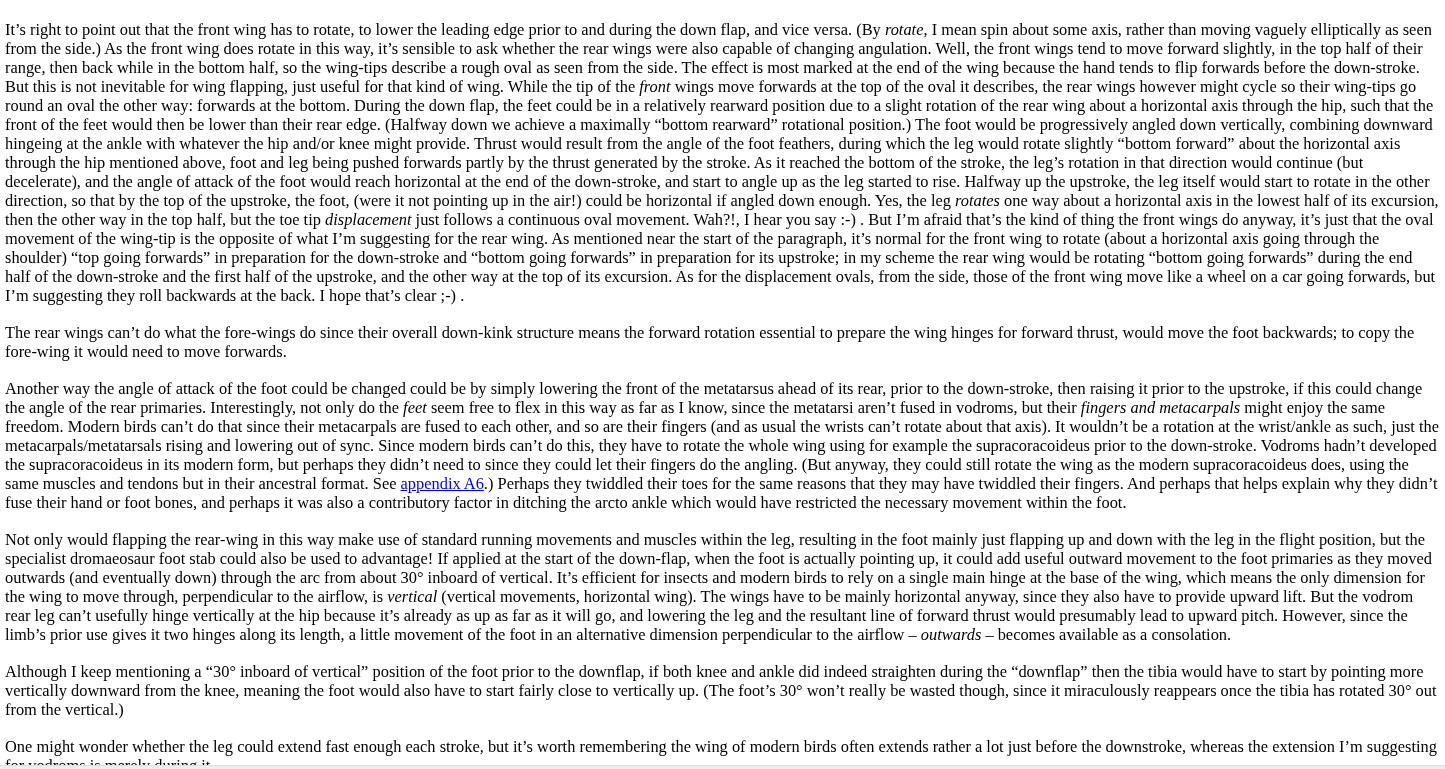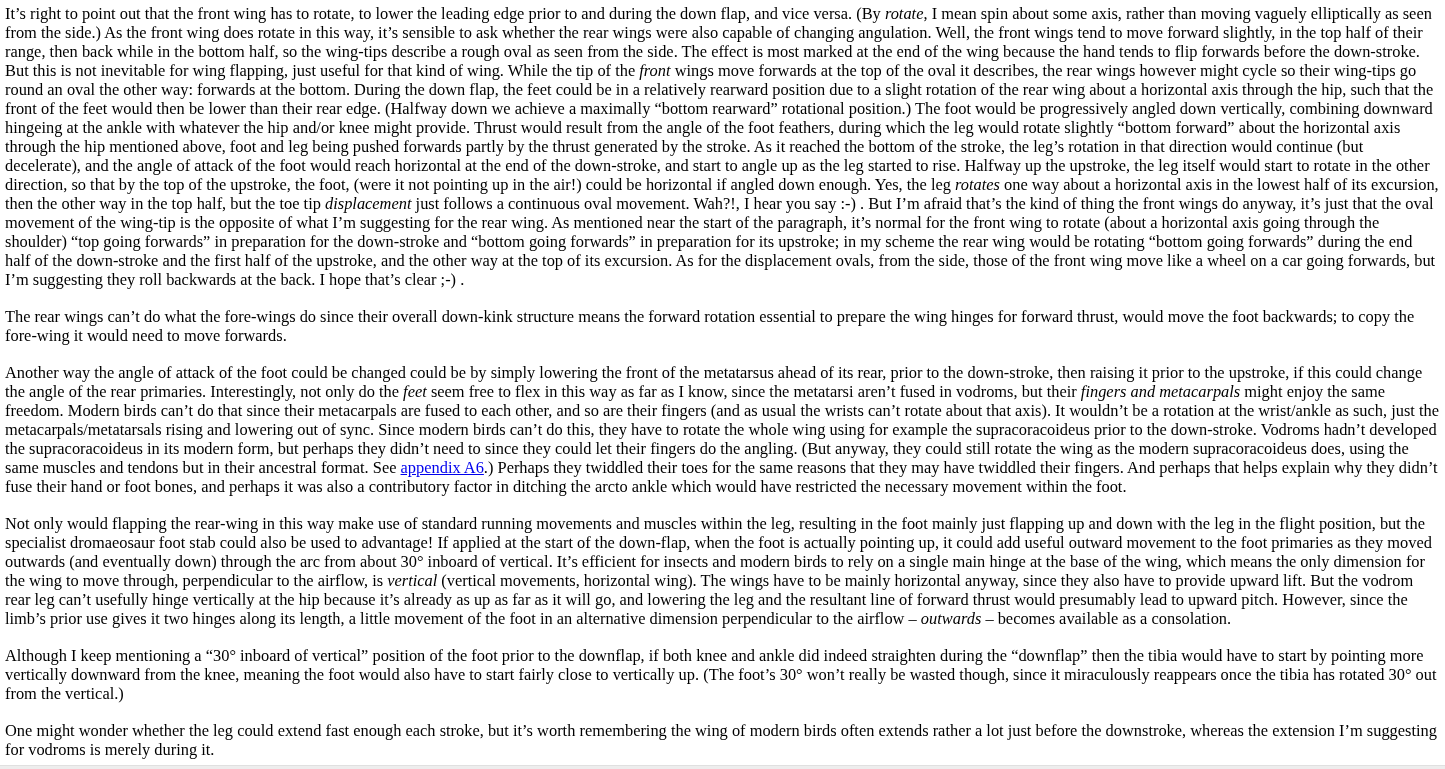--- a/index.html
+++ b/index.html
@@ -11,21 +11,21 @@
     font-family: "Liberation Serif", "DejaVu Serif", serif;
     font-size: 16.4px;
     line-height: 19px;
     color: #000000;
     -webkit-font-smoothing: antialiased;
   }
   .doc p {
     margin: 18px 0;
   }
   .doc p:first-child {
-    margin-top: 0;
+    margin-top: 16px;
   }
   .doc em {
     font-style: italic;
   }
   .doc a {
     color: #0000ee;
     cursor: pointer;
   }
   .bottom-edge {
     position: fixed;

